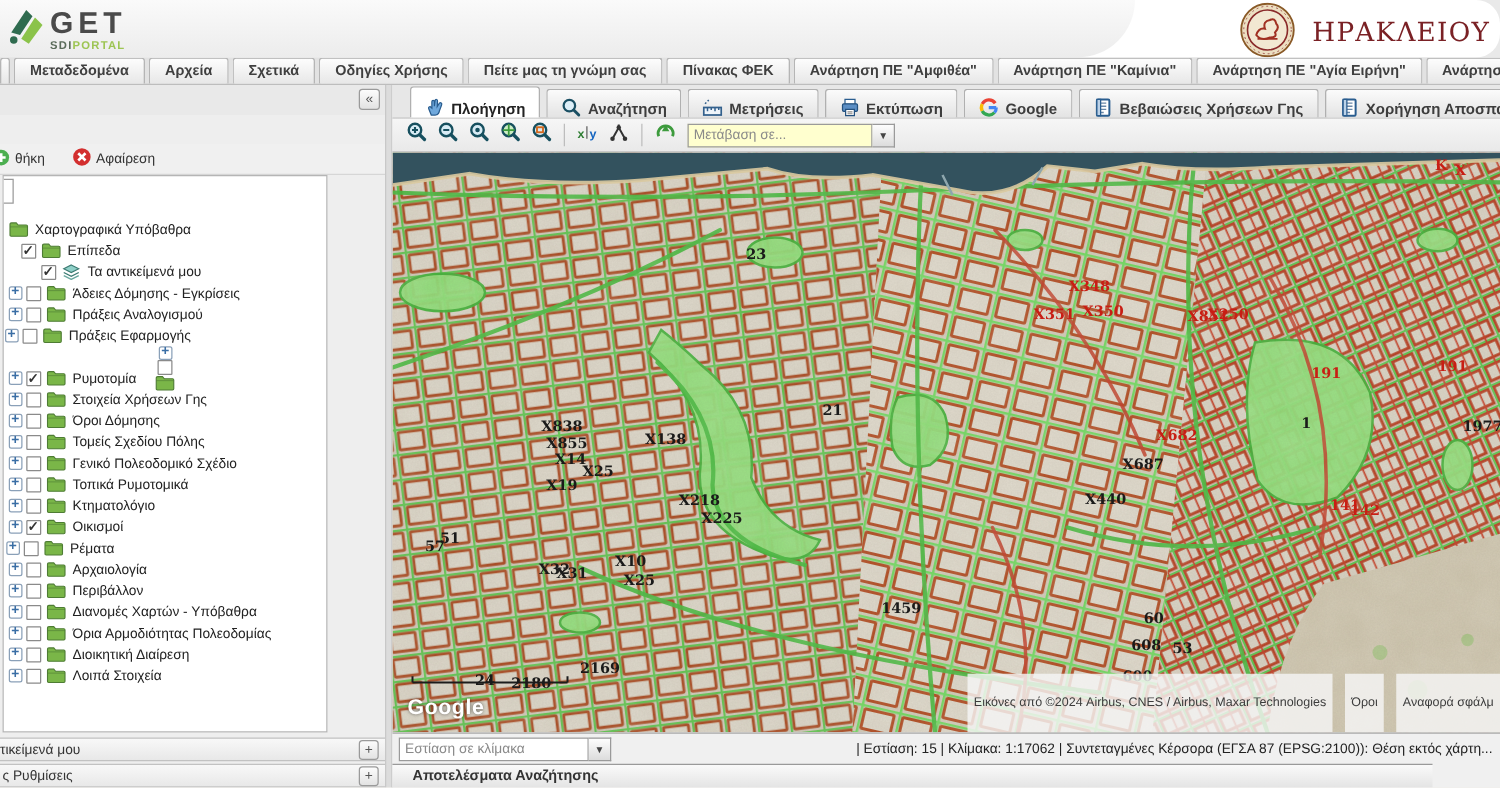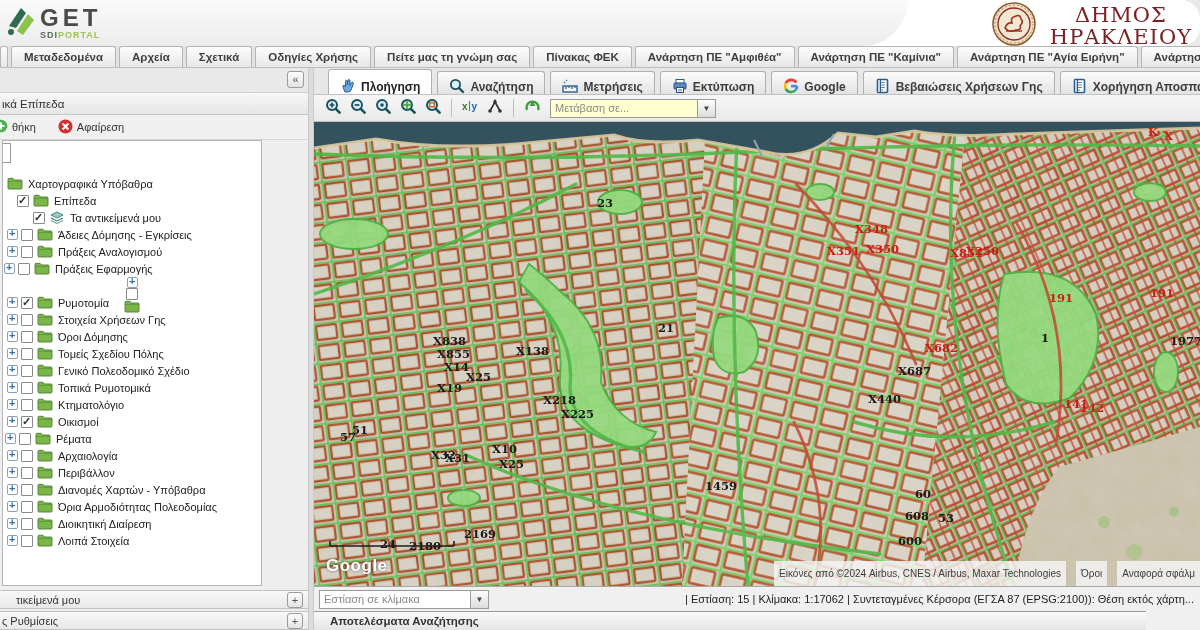--- a/index.html
+++ b/index.html
@@ -93,21 +93,21 @@
   .combo-trig { width:18px; height:19px; border:1px solid #9a9a9a; border-left:none;
     background:linear-gradient(#fdfdfd,#dcdcdc); font-size:8px; color:#444; text-align:center;
     line-height:18px; cursor:pointer; }
 
   #map-canvas { position:absolute; left:0; top:54px; width:886px; height:464px; overflow:hidden;
     background:#c9c2b2; cursor:grab; }
   #google-logo { position:absolute; left:12px; bottom:10px; font-size:17px; font-weight:bold;
     color:#fff; letter-spacing:0.5px; text-shadow:0 0 3px rgba(0,0,0,0.55); }
   #attribution { position:absolute; right:0; bottom:0; display:flex; gap:10px;
     font-size:10px; color:#3c3c3c; }
-  #attribution span { background:rgba(245,245,245,0.82); padding:7px 5px; white-space:nowrap; }
+  #attribution span { background:rgba(245,245,245,0.82); padding:18px 5px; white-space:nowrap; }
 
   #map-status { position:absolute; left:0; top:518px; width:886px; height:25px; background:#f0f0f0;
     border-top:1px solid #a8a8a8; display:flex; align-items:center; }
   #scale-combo { display:flex; margin-left:5px; }
   #scale-input { width:152px; height:19px; background:#fff; border:1px solid #9a9a9a;
     font-size:11px; color:#8a8a8a; padding:0 4px; font-family:"Liberation Sans",sans-serif; }
   #status-text { margin-left:auto; margin-right:6px; font-size:11px; color:#222; white-space:nowrap; }
 
   #results-bar { position:absolute; left:0; top:543px; width:832px; height:19px;
     background:linear-gradient(#fafafa,#e4e4e4); border-top:1px solid #9a9a9a;
@@ -138,21 +138,20 @@
       <span>
         <svg width="44" height="44" viewBox="0 0 44 44">
           <circle cx="22" cy="22" r="21" fill="#ecdfc2" stroke="#8a5a28" stroke-width="1.5"></circle>
           <circle cx="22" cy="22" r="16" fill="#f2e8d2" stroke="#8a2a2a" stroke-width="1.3"></circle>
           <path d="M13,26 Q15,20 20,21 Q18,15 24,14 Q28,12 29,17 Q32,20 28,24 Q30,28 24,28 Q17,31 13,26 Z" fill="none" stroke="#a03022" stroke-width="1.6"></path>
           <path d="M14,29 H30" stroke="#a03022" stroke-width="1.4"></path>
           <circle cx="22" cy="22" r="19" fill="none" stroke="#8a2a2a" stroke-width="0.6" stroke-dasharray="1.5 2.5"></circle>
         </svg>
       </span>
       <span id="org-name">
-        <div>ΔΗΜΟΣ</div>
         <div>ΗΡΑΚΛΕΙΟΥ</div>
       </span>
     </div>
   </div>
 
   <div id="menubar">
     <div class="menu-tab clip"></div>
   <div class="menu-tab">Μεταδεδομένα</div>
       <div class="menu-tab">Αρχεία</div>
       <div class="menu-tab">Σχετικά</div>
@@ -162,24 +161,20 @@
       <div class="menu-tab">Ανάρτηση ΠΕ "Αμφιθέα"</div>
       <div class="menu-tab">Ανάρτηση ΠΕ "Καμίνια"</div>
       <div class="menu-tab">Ανάρτηση ΠΕ "Αγία Ειρήνη"</div>
       <div class="menu-tab">Ανάρτηση ΠΕ "Άγιος Ιωάννης Χωστός"</div>
     </div>
 
   <div id="sidebar">
     <div id="sb-top">
       <div class="tool-btn" style="right:4px; top:3px;">«</div>
     </div>
-    <div id="sb-header">
-      <span class="title">ικά Επίπεδα</span>
-      <div class="tool-btn" style="right:5px; top:27px;">−</div>
-    </div>
     <div id="sb-toolbar">
       <span class="sb-tool">
         <span style="margin-left:-6px;">
           <svg width="14" height="14" viewBox="0 0 14 14">
               <circle cx="7" cy="7" r="6.3" fill="#4caf50"></circle>
               <path d="M7,3.5 V10.5 M3.5,7 H10.5" stroke="#fff" stroke-width="2"></path>
             </svg>
         </span>
         <span>θήκη</span>
       </span>
@@ -387,21 +382,21 @@
             <span class="cb"></span>
             <span class="tree-icon"><svg width="16" height="13" viewBox="0 0 16 13">
                 <path d="M1,2.5 Q1,1.3 2.2,1.3 H6 L7.5,3 H14 Q15,3 15,4 V11 Q15,12 14,12 H2 Q1,12 1,11 Z" fill="#7ab648" stroke="#4e7c34" stroke-width="0.9"></path>
                 <path d="M1,4.5 H15" stroke="#4e7c34" stroke-width="0.8" opacity="0.6"></path>
               </svg></span>
             <span class="tree-label">Λοιπά Στοιχεία</span>
           </div>
         </div>
     </div>
     <div id="sb-col1">
-      <span style="margin-left:16px;">τικείμενά μου</span>
+      <span style="margin-left:0;">τικείμενά μου</span>
       <div class="tool-btn" style="right:5px; top:1px; width:16px; height:16px; line-height:14px;">+</div>
     </div>
     <div id="sb-col2">
       <span style="margin-left:2px;">ς Ρυθμίσεις</span>
       <div class="tool-btn" style="right:5px; top:1px; width:16px; height:16px; line-height:14px;">+</div>
     </div>
   </div>
 
   <div id="splitter"></div>
 

